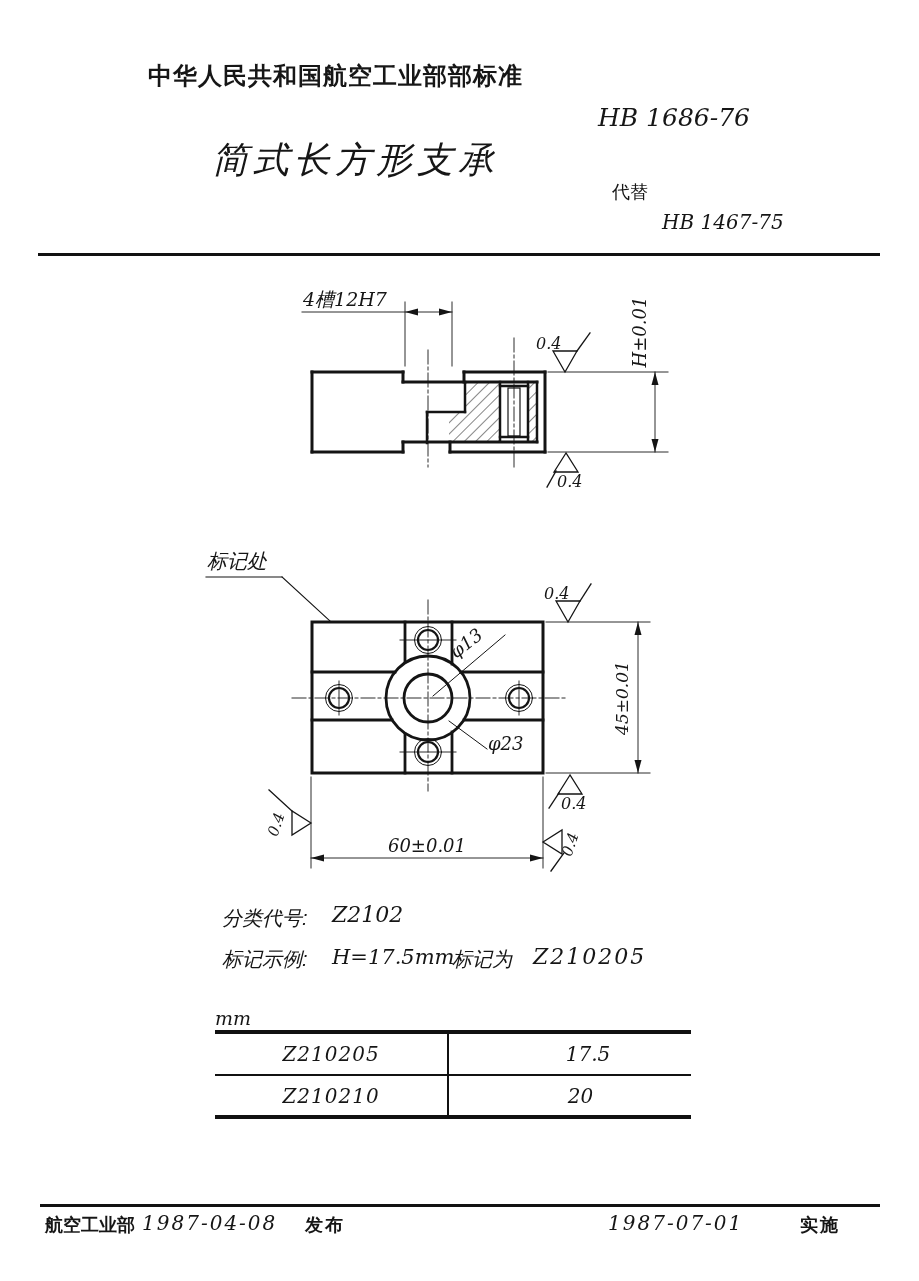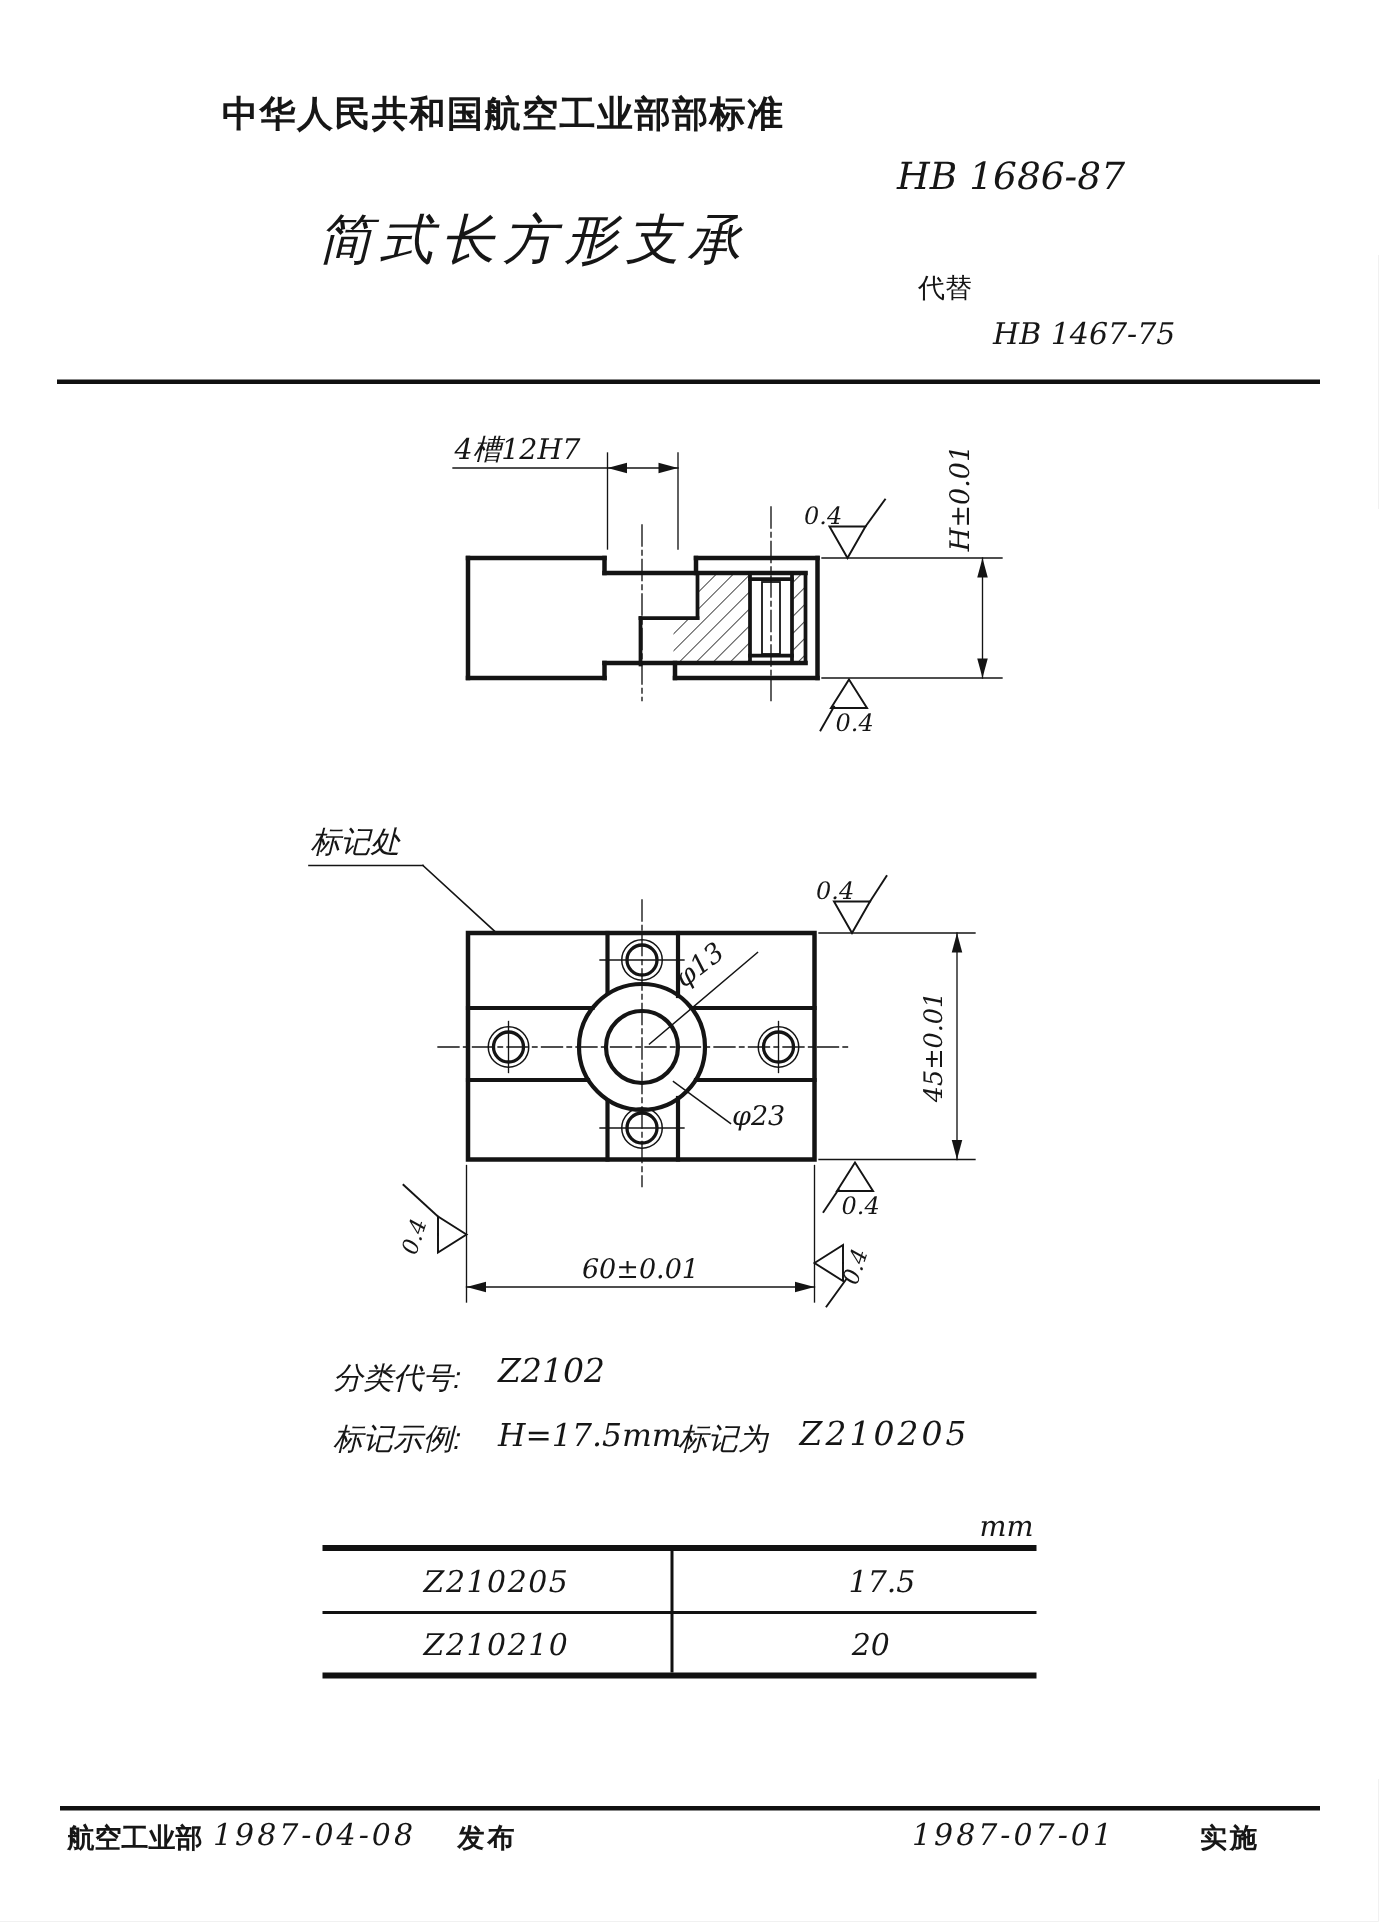--- a/index.html
+++ b/index.html
@@ -8,37 +8,37 @@
   .abs{position:absolute;white-space:nowrap;}
   .cjk{font-family:"Liberation Sans",sans-serif;}
   .cjk-b{font-family:"Liberation Sans",sans-serif;font-weight:bold;}
   .hand{font-family:"DejaVu Serif",serif;font-style:italic;}
   .rule{position:absolute;background:#111;}
   svg text{fill:#161616;}
   .dimtxt{font-family:"DejaVu Serif",serif;font-style:italic;}
 
   
   .tblwrap{position:absolute;left:215px;top:1006px;width:476px;}
-  .tbl-unit{text-align:right;font-size:19px;padding-right:2px;height:24px;line-height:24px;}
+  .tbl-unit{text-align:left;font-size:19px;padding-right:2px;height:24px;line-height:24px;}
   .tbl{border-top:4px solid #111;border-bottom:4px solid #111;}
   .trow{display:flex;align-items:center;}
   .trow.hdr{height:39px;border-bottom:2px solid #111;}
   .trow.r1{height:40px;border-bottom:2px solid #111;}
   .trow.r2{height:39px;gap:21px;}
   .c1{width:232px;border-right:2px solid #111;text-align:center;align-self:stretch;
       display:flex;align-items:center;justify-content:center;}
   .c2{flex:1;text-align:center;}
 </style>
 </head>
 <body>
 
 <div class="page">
 
   <div class="abs cjk-b" style="left:148px;top:60px;font-size:24px;letter-spacing:1px;">中华人民共和国航空工业部部标准</div>
-  <div class="abs hand" style="left:598px;top:103px;font-size:25px;">HB 1686-87</div>
+  <div class="abs hand" style="left:598px;top:103px;font-size:25px;">HB 1686-76</div>
   <div class="abs cjk" style="left:212px;top:136px;font-size:36px;font-style:italic;letter-spacing:5px;">简式长方形支承</div>
   <div class="abs cjk" style="left:612px;top:180px;font-size:18px;">代替</div>
   <div class="abs hand" style="left:662px;top:174px;font-size:20px;margin-top:36px;">HB 1467-75</div>
   <div class="rule" style="left:38px;top:253px;width:842px;height:3px;"></div>
 
   <svg class="abs" style="left:0;top:0;" width="919" height="1281" viewBox="0 0 919 1281">
     <defs>
       <pattern id="hatch" width="8" height="8" patternUnits="userSpaceOnUse" patternTransform="rotate(-45)">
         <line x1="0" y1="0" x2="8" y2="0" stroke="#222" stroke-width="1.1"></line>
       </pattern>

